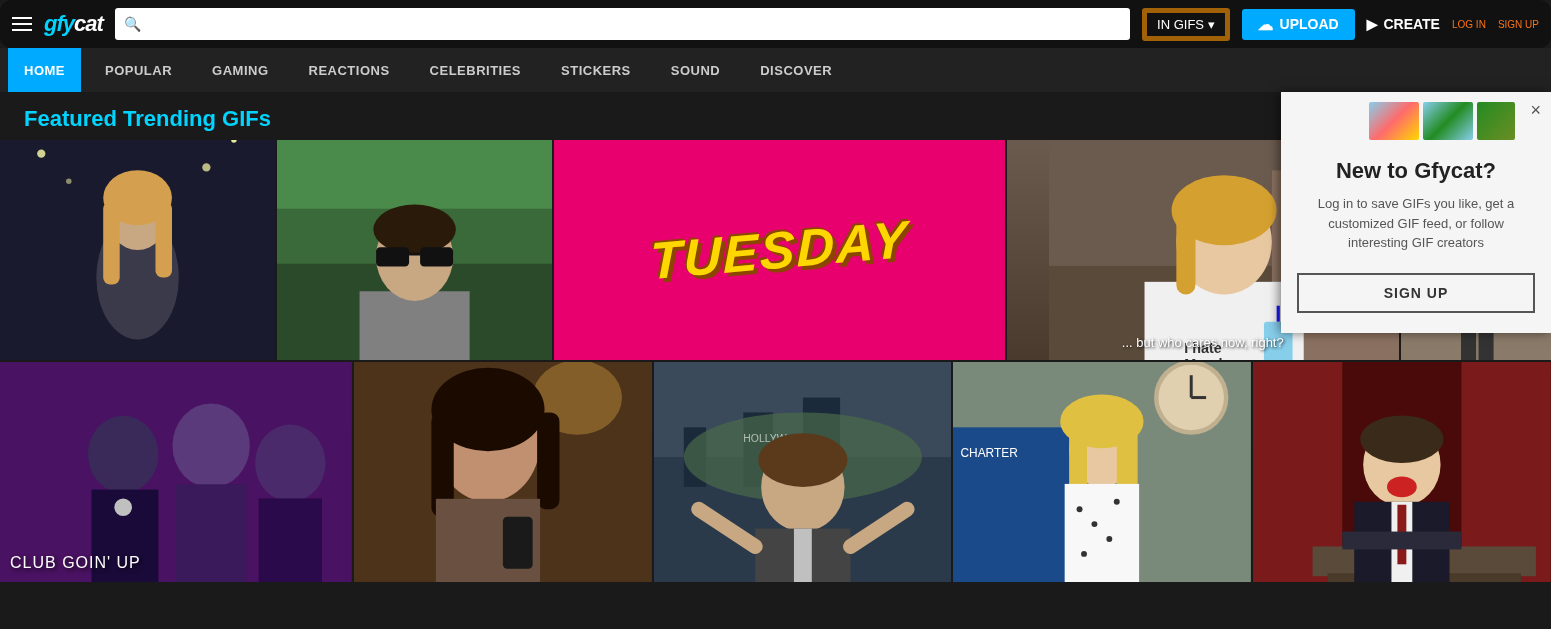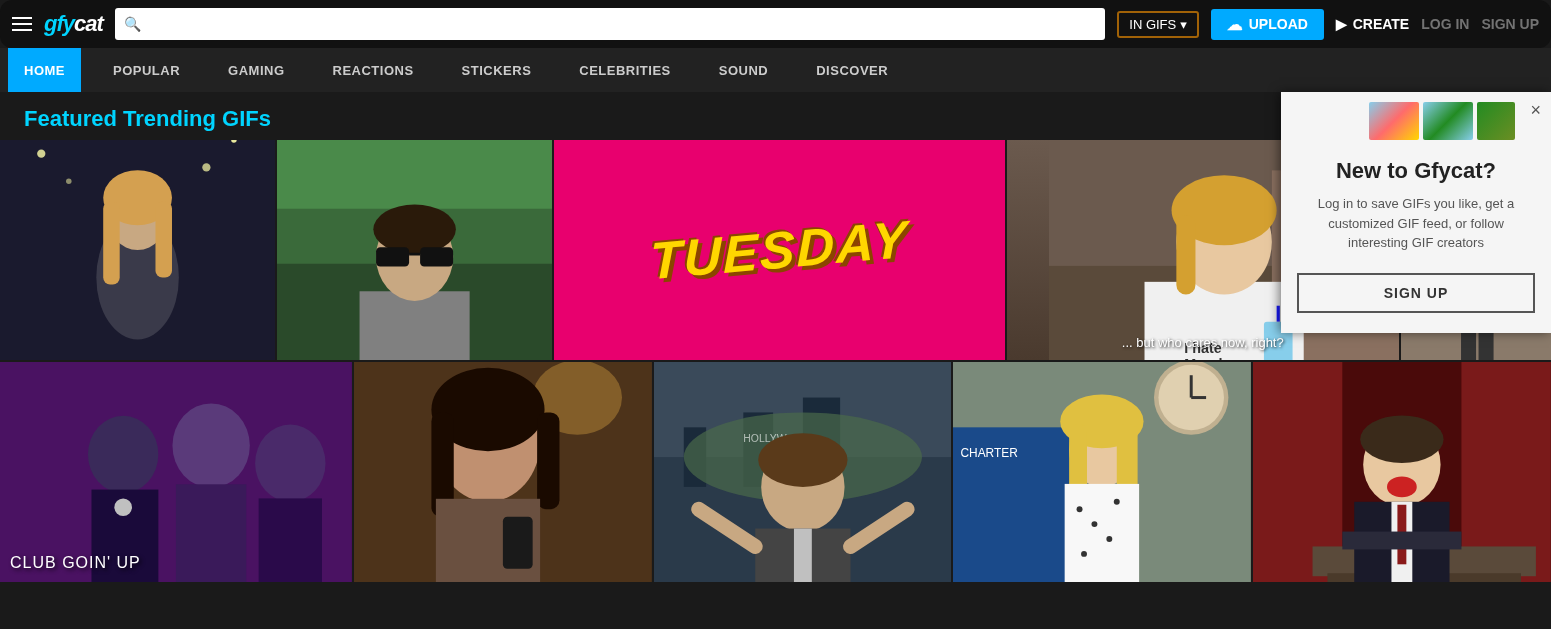--- a/index.html
+++ b/index.html
@@ -44,21 +44,21 @@
       color: #555;
       flex: 1;
       background: transparent;
     }
     .search-icon { color: #888; font-size: 14px; }
     .in-gifs-btn {
       display: flex;
       align-items: center;
       gap: 4px;
       background: transparent;
-      border: 2px solid #a16207;
+      border: 5px solid #a16207;
       color: #fff;
       padding: 4px 10px;
       border-radius: 3px;
       font-size: 13px;
       cursor: pointer;
       white-space: nowrap;
     }
     .upload-btn {
       display: flex;
       align-items: center;
@@ -82,35 +82,35 @@
       color: #fff;
       border: none;
       font-size: 14px;
       font-weight: bold;
       cursor: pointer;
       white-space: nowrap;
     }
     .login-btn, .signup-btn {
       background: transparent;
       border: none;
-      color: #737373;
-      font-size: 14px;
-      font-weight: bold;
+      color: #f97316;
+      font-size: 10px;
+      font-weight: normal;
       cursor: pointer;
       white-space: nowrap;
     }
 
     
     .nav {
       display: flex;
       align-items: center;
       background: #222;
       height: 44px;
       padding: 0 8px;
-      gap: 16px;
+      gap: 8px;
     }
     .nav-item {
       padding: 0 16px;
       height: 44px;
       display: flex;
       align-items: center;
       font-size: 13px;
       font-weight: bold;
       color: #ccc;
       cursor: pointer;
@@ -333,22 +333,22 @@
 
   <button class="login-btn">LOG IN</button>
   <button class="signup-btn">SIGN UP</button>
 </header>
 
 <nav class="nav">
   <div class="nav-item active">HOME</div>
   <div class="nav-item">POPULAR</div>
   <div class="nav-item">GAMING</div>
   <div class="nav-item">REACTIONS</div>
+  <div class="nav-item">CELEBRITIES</div>
   <div class="nav-item">STICKERS</div>
-  <div class="nav-item">CELEBRITIES</div>
   <div class="nav-item">SOUND</div>
   <div class="nav-item">DISCOVER</div>
 </nav>
 
 <div class="main">
 
   <div style="display:flex; align-items:center; justify-content:space-between; padding: 14px 24px 8px;">
     <h2 class="featured-header" style="padding:0;">
       <span>Featured</span>
       <span style="color:#00d4ff;">Trending GIFs</span>

